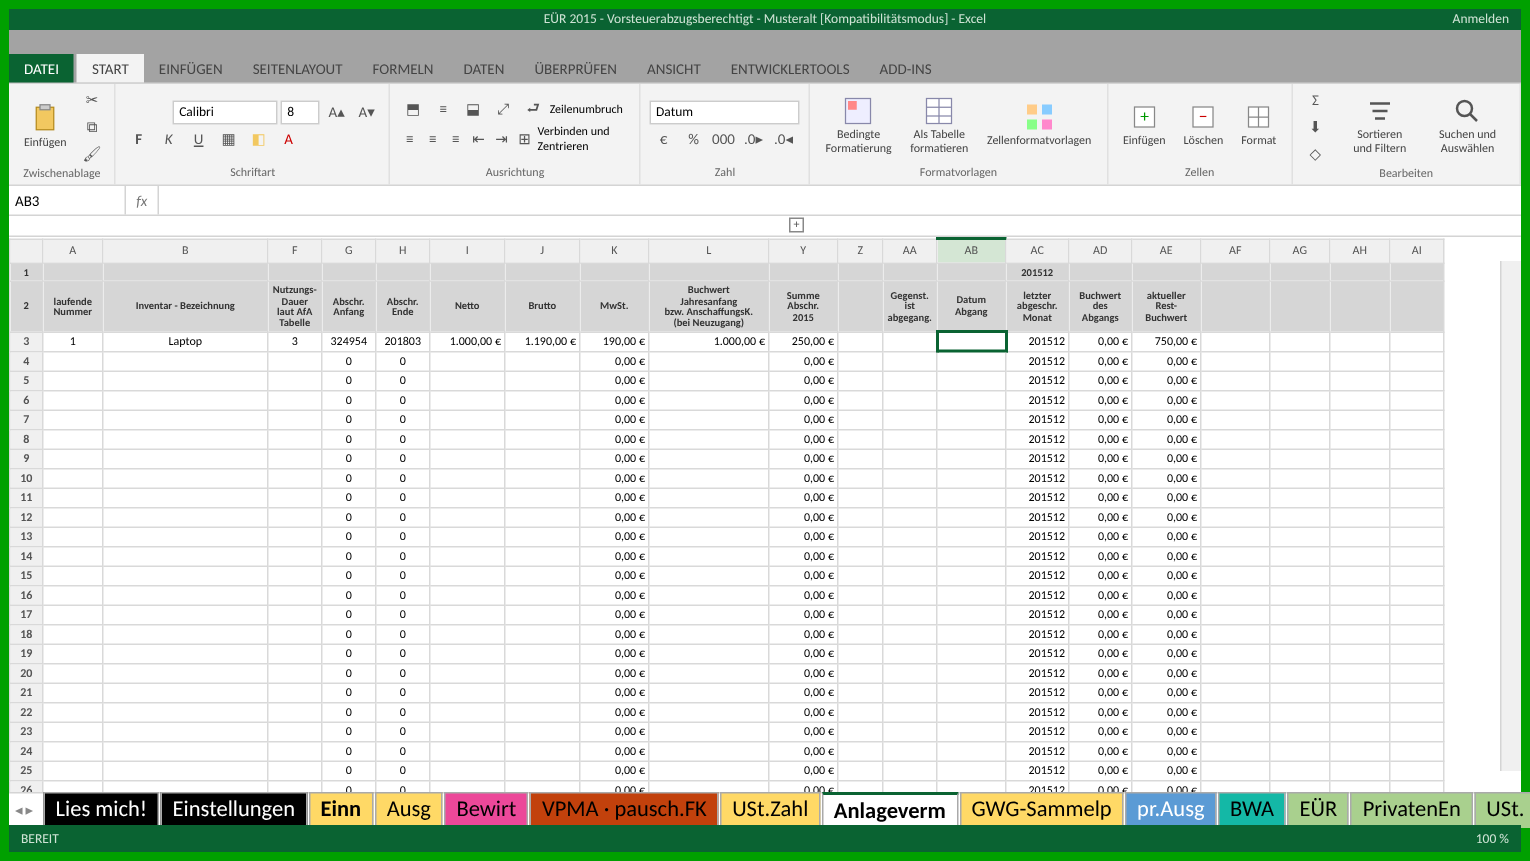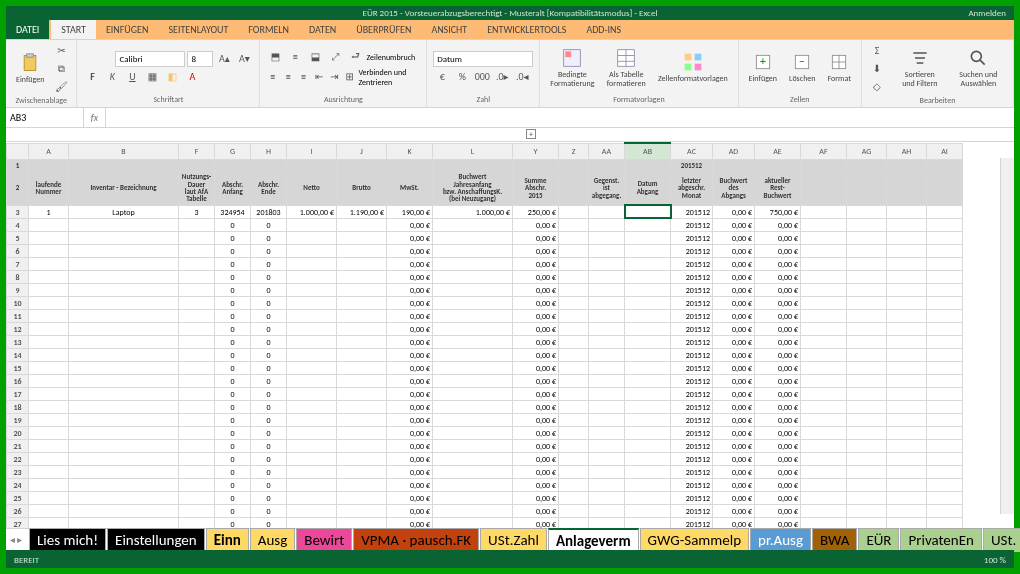--- a/index.html
+++ b/index.html
@@ -1,20 +1,20 @@
 <!DOCTYPE html>
 <html><head>
 <meta charset="utf-8">
 <style>
 *{box-sizing:border-box;margin:0;padding:0;font-family:"Segoe UI",Calibri,Arial,sans-serif}
 body{background:#00a000;width:1020px;height:574px;overflow:hidden;font-size:10px}
 .frame{position:absolute;top:6px;left:6px;right:6px;bottom:6px;background:#fff;display:flex;flex-direction:column}
 .titlebar{height:14px;background:#0a6332;color:#cfe3d5;font-size:9px;line-height:14px;text-align:center;position:relative}
 .titlebar .login{position:absolute;right:8px;top:0;color:#cfe3d5;font-size:9px}
-.tabbar{height:20px;background:#fdba74;display:flex;align-items:flex-end;border-bottom:1px solid #d4d4d4}
+.tabbar{height:36px;background:#a3a3a3;display:flex;align-items:flex-end;border-bottom:1px solid #d4d4d4}
 .tabbar .ftab{background:#0a6332;color:#fff;padding:3px 10px;font-size:10px;margin-right:2px}
 .tabbar .tab{padding:3px 10px;font-size:10px;color:#444;cursor:pointer}
 .tabbar .tab.active{background:#f3f3f3}
 .ribbon{height:68px;background:#f3f3f3;border-bottom:1px solid #d4d4d4;display:flex}
 .grp{border-right:1px solid #e0e0e0;display:flex;flex-direction:column;padding:2px 6px}
 .grp .body{flex:1;display:flex;align-items:center;gap:4px}
 .grp .lbl{text-align:center;font-size:8px;color:#666;padding:1px 0}
 .bigbtn{display:flex;flex-direction:column;align-items:center;justify-content:center;gap:2px;padding:0 4px;cursor:pointer}
 .bigbtn svg{width:20px;height:20px}
 .bigbtn span{font-size:8px;color:#444;text-align:center;line-height:1.1}
@@ -917,21 +917,21 @@
         <div class="sht" style="background: rgb(0, 0, 0); color: rgb(255, 255, 255);">Lies mich!</div>
         <div class="sht" style="background: rgb(0, 0, 0); color: rgb(255, 255, 255);">Einstellungen</div>
         <div class="sht" style="background: rgb(255, 217, 102); color: rgb(0, 0, 0); font-weight: bold;">Einn</div>
         <div class="sht" style="background: rgb(255, 217, 102); color: rgb(0, 0, 0);">Ausg</div>
         <div class="sht" style="background: #ec4899; color: rgb(0, 0, 0);">Bewirt</div>
         <div class="sht" style="background: #c2410c; color: rgb(0, 0, 0);">VPMA · pausch.FK</div>
         <div class="sht" style="background: rgb(255, 217, 102); color: rgb(0, 0, 0);">USt.Zahl</div>
         <div class="sht" style="background: rgb(255, 255, 255); color: rgb(0, 0, 0); border-top: 2px solid rgb(10, 99, 50); font-weight: bold;">Anlageverm</div>
         <div class="sht" style="background: rgb(255, 217, 102); color: rgb(0, 0, 0);">GWG-Sammelp</div>
         <div class="sht" style="background: rgb(91, 155, 213); color: rgb(255, 255, 255);">pr.Ausg</div>
-        <div class="sht" style="background: #a16207; color: rgb(0, 0, 0);">BWA</div>
+        <div class="sht" style="background: #14b8a6; color: rgb(0, 0, 0);">BWA</div>
         <div class="sht" style="background: rgb(169, 208, 142); color: rgb(0, 0, 0);">EÜR</div>
         <div class="sht" style="background: rgb(169, 208, 142); color: rgb(0, 0, 0);">PrivatenEn</div>
         <div class="sht" style="background: rgb(169, 208, 142); color: rgb(0, 0, 0);">USt.</div>
       </div>
     <span class="sht" style="background:#fff">...</span>
     <span style="padding:0 6px;color:#888;font-size:12px;cursor:pointer">+</span>
   </div>
 
   <div class="status">
     <span>BEREIT</span>

